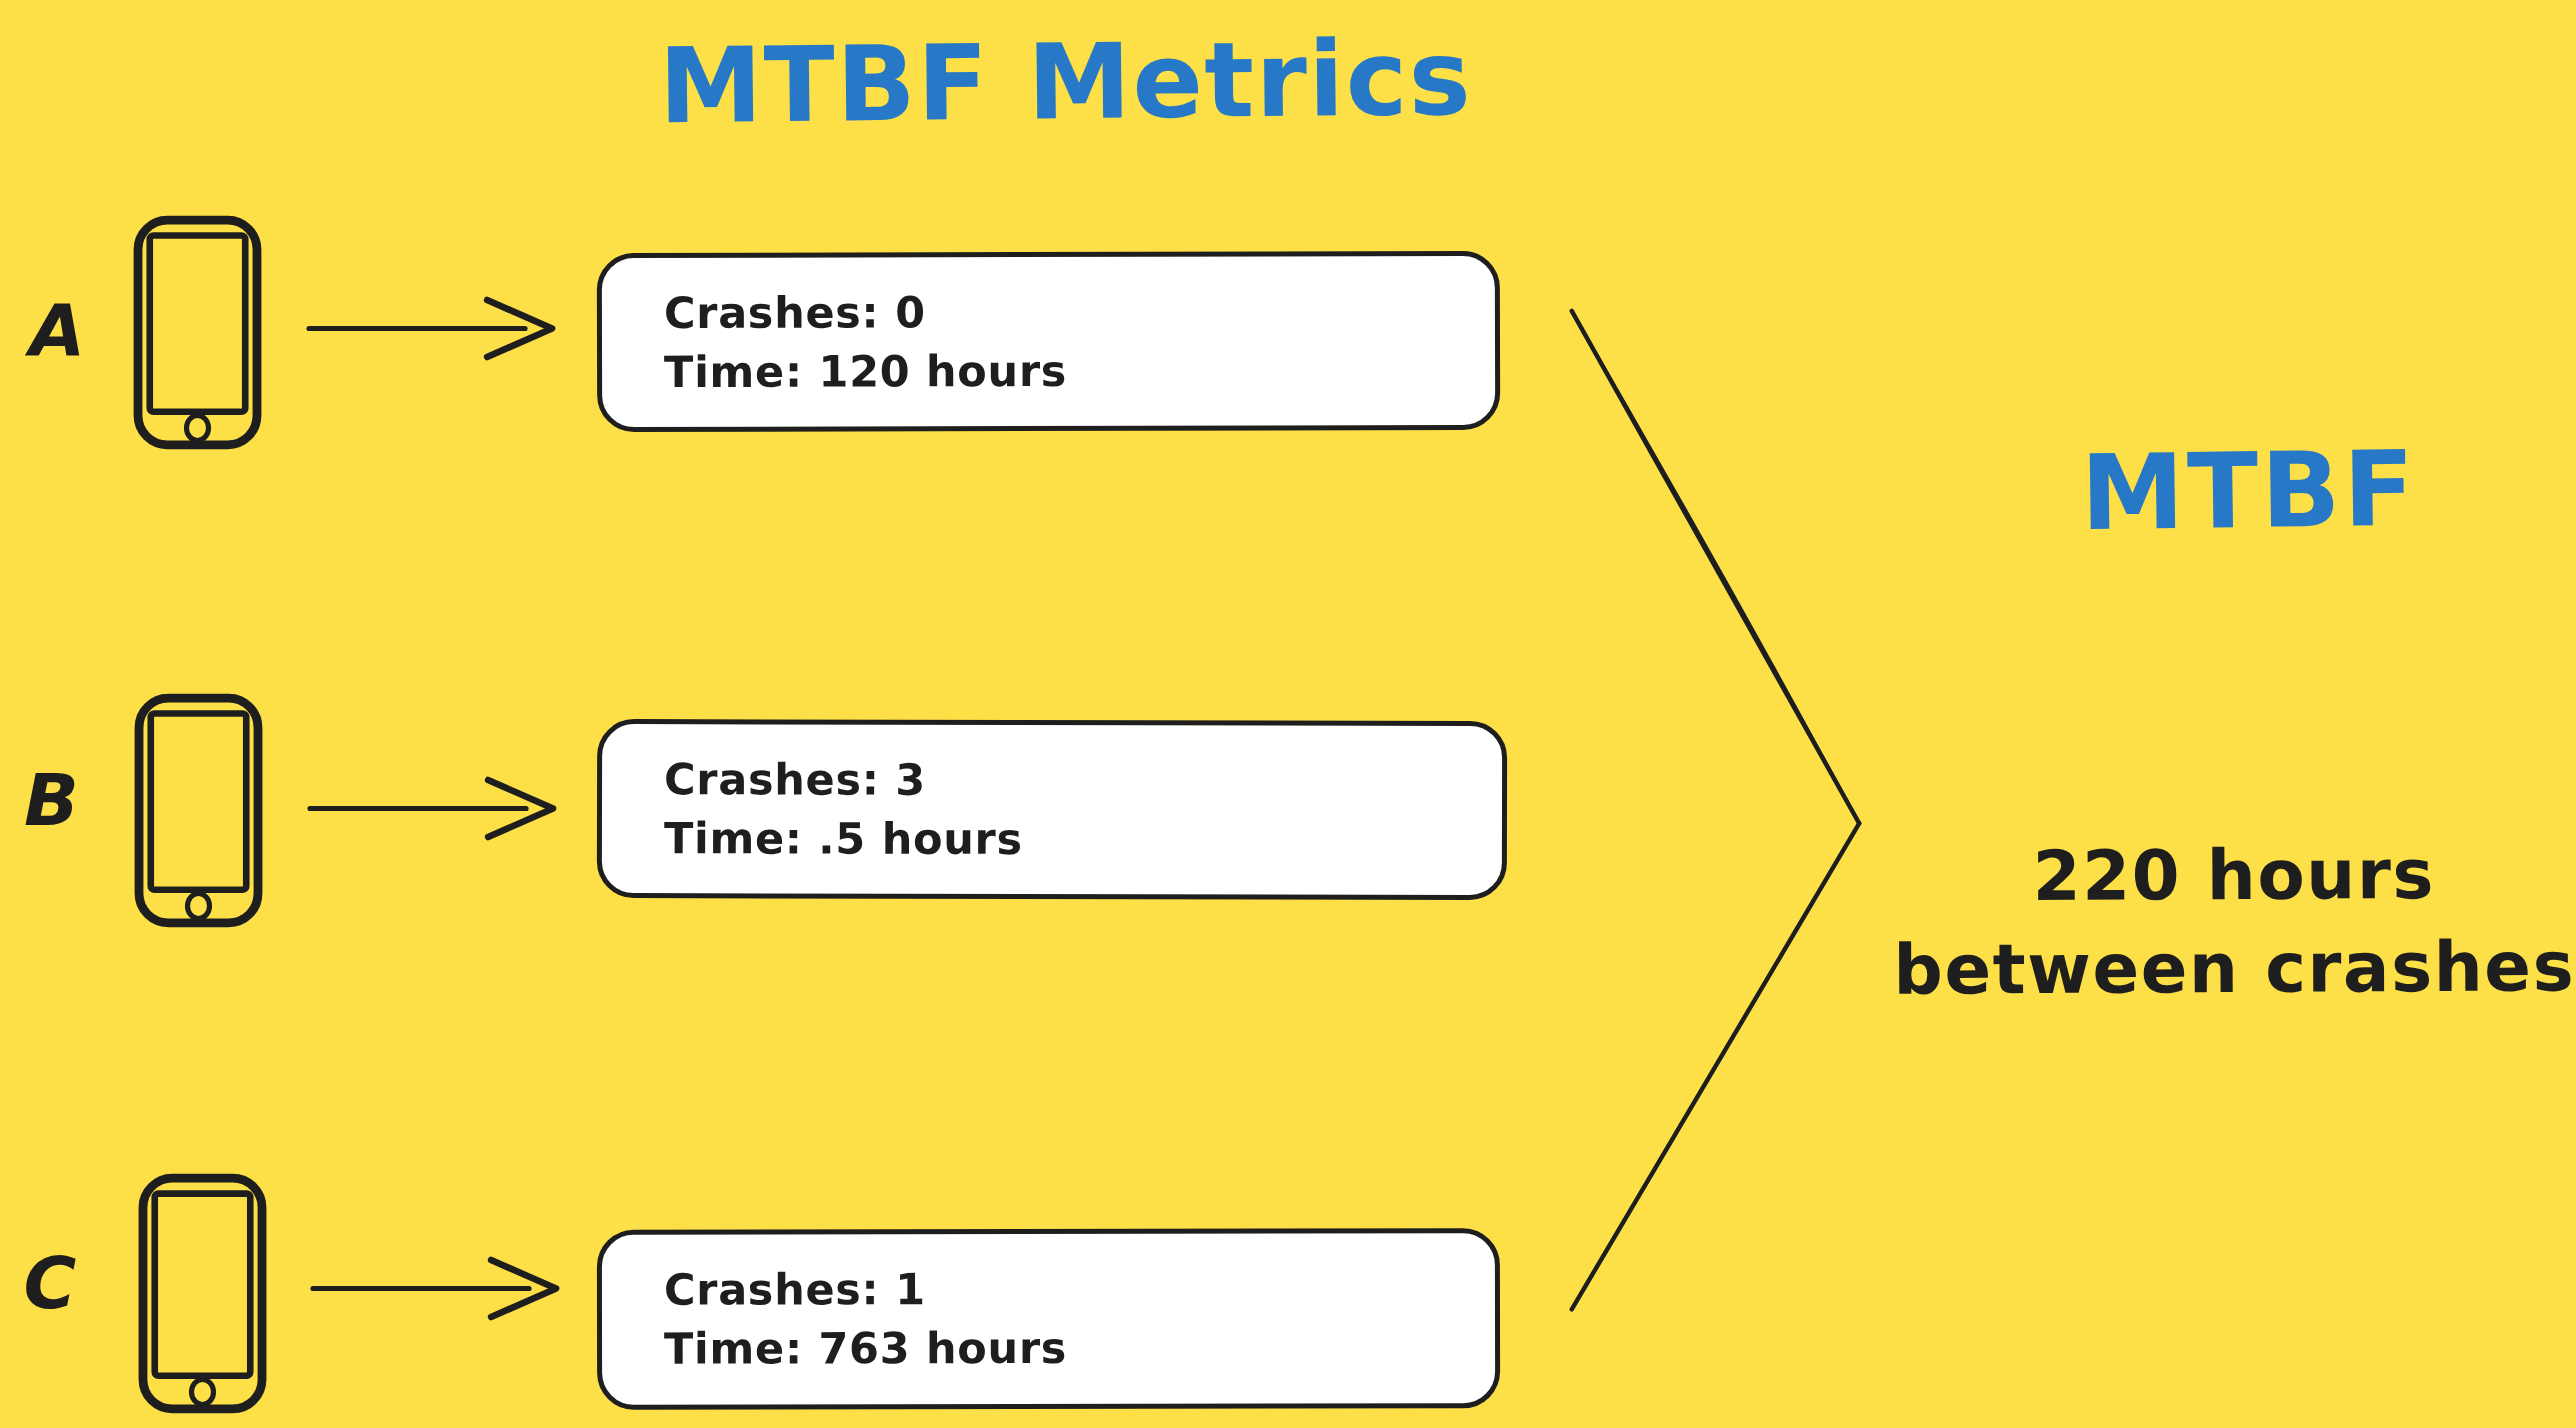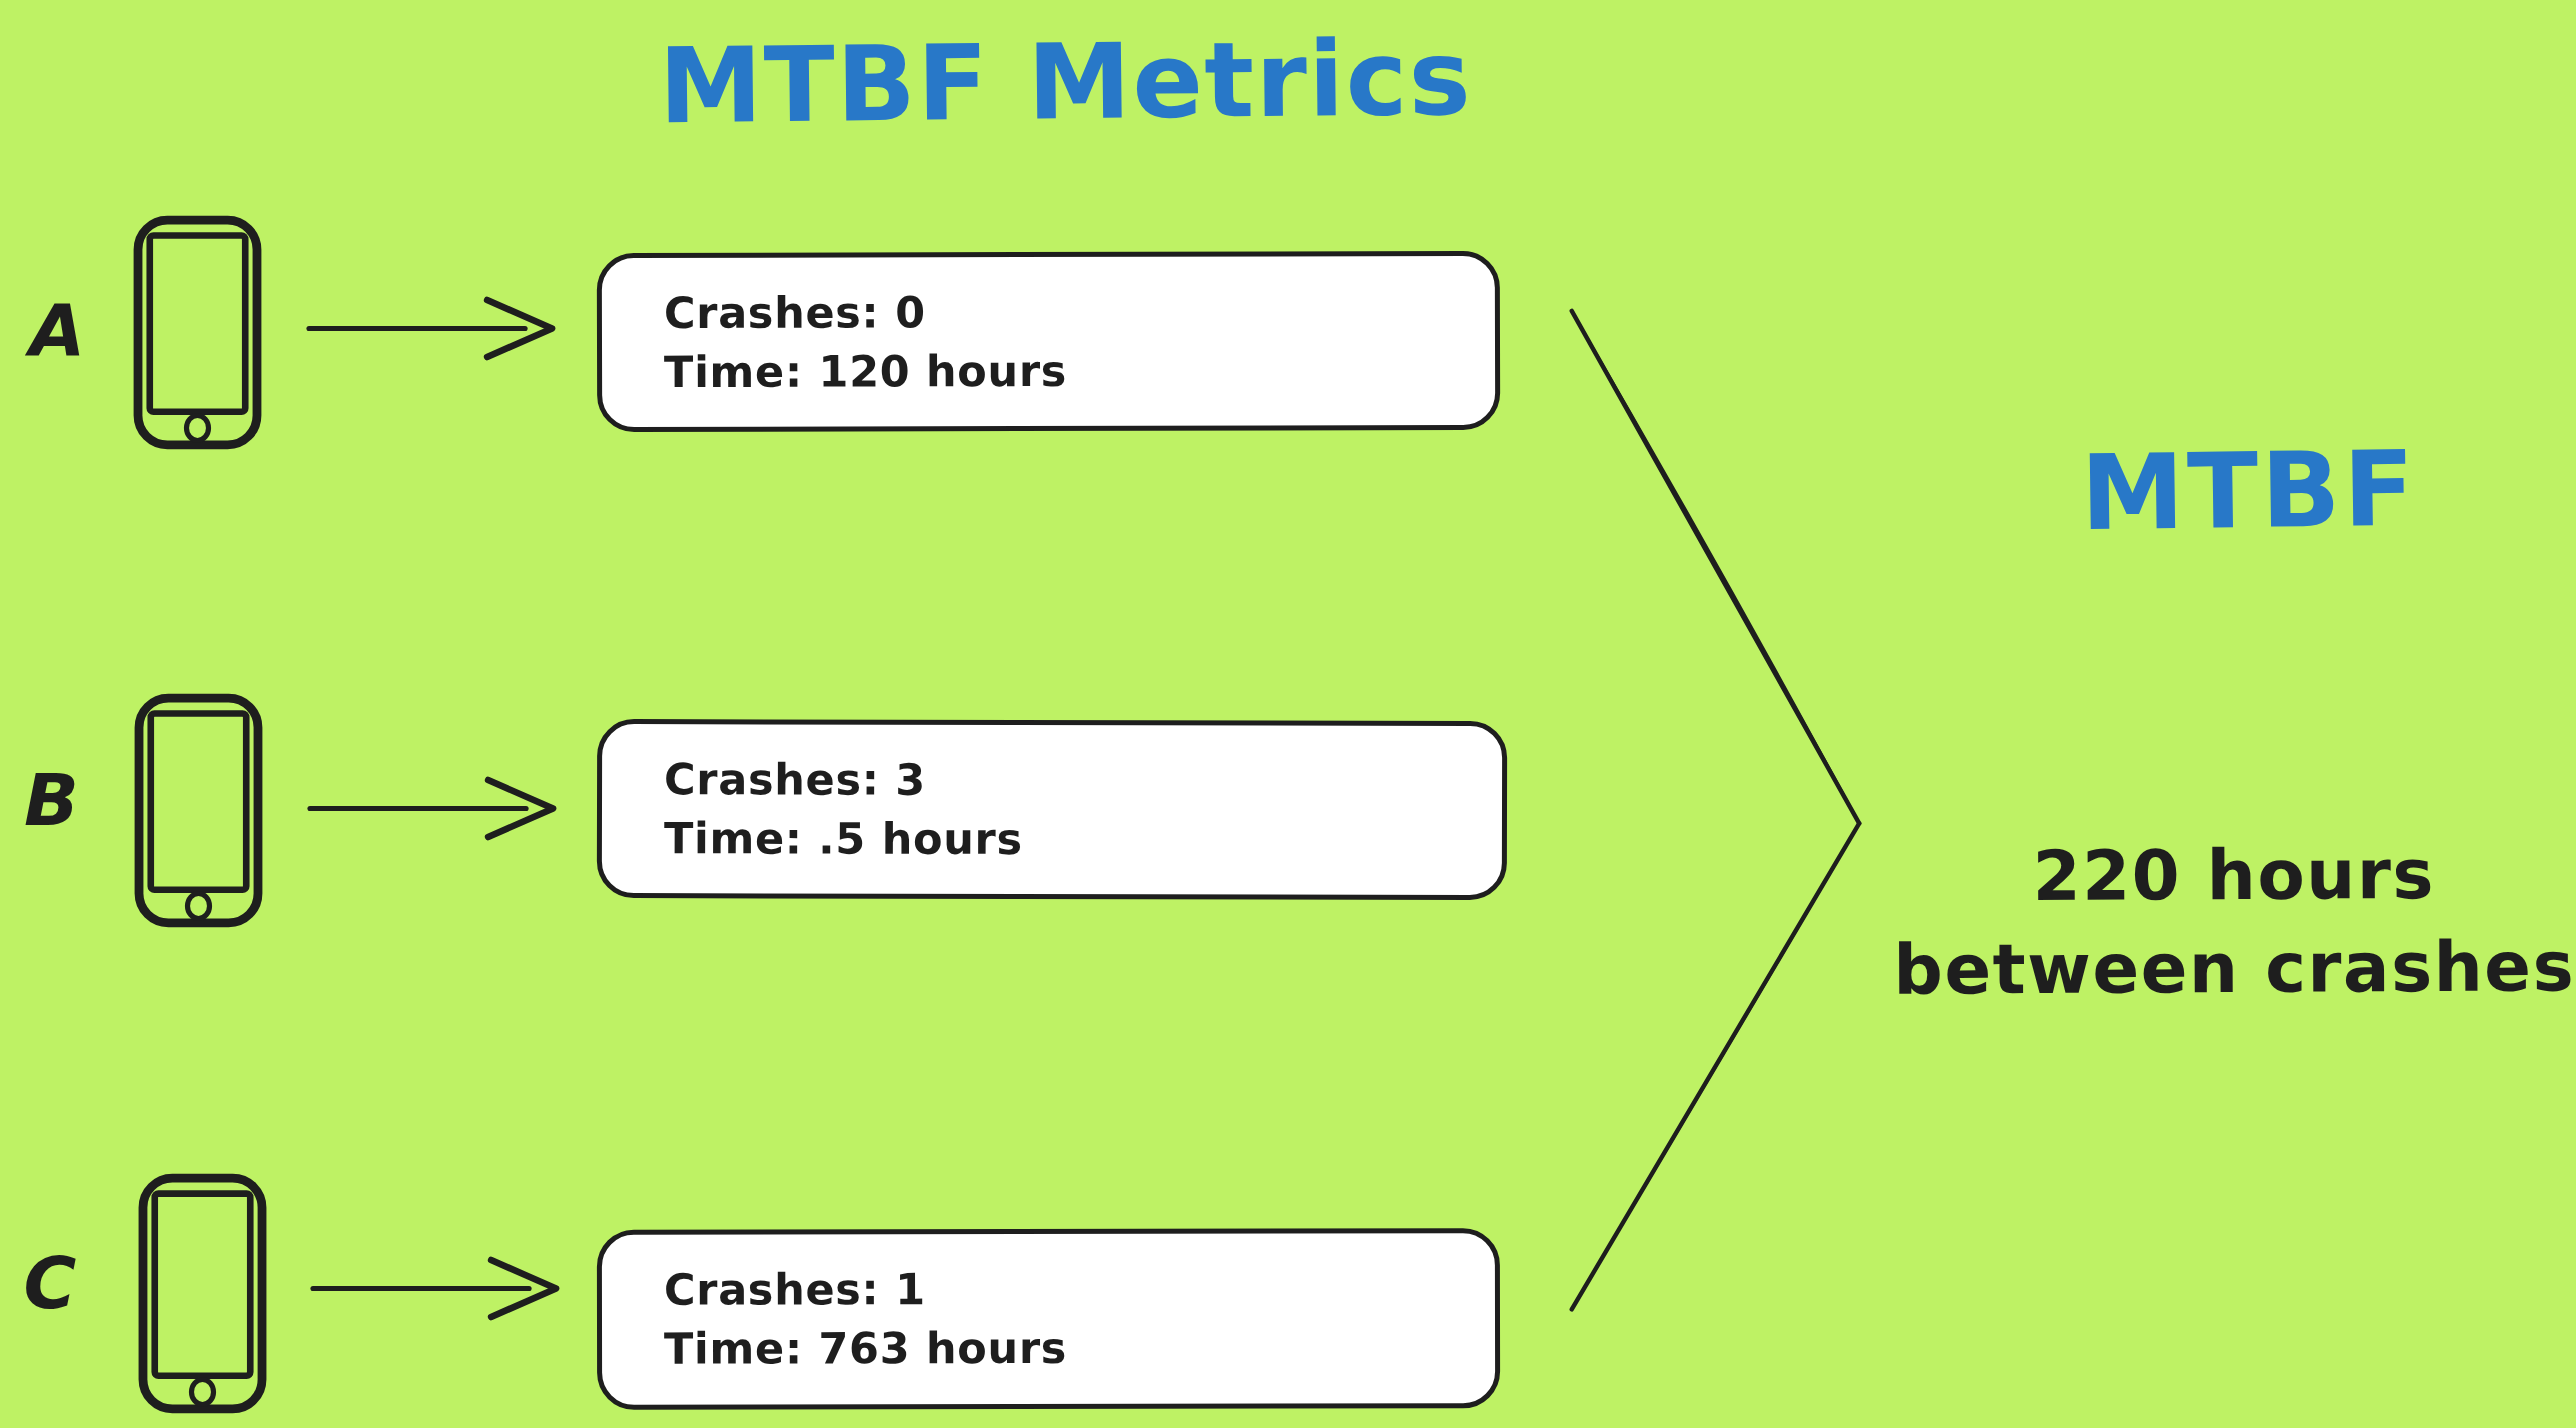--- a/index.html
+++ b/index.html
@@ -4,21 +4,21 @@
 <style>
   html, body {
     margin: 0;
     padding: 0;
     background: #ffffff;
   }
   .canvas {
     position: relative;
     width: 2576px;
     height: 1429px;
-    background: #bef264;
+    background: #fde047;
     overflow: hidden;
     font-family: "DejaVu Sans", sans-serif;
     color: var(--ink, #1e1e1e);
   }
   .abs { position: absolute; }
 
   .title {
     left: 573px;
     top: 20.6px;
     width: 985px;

